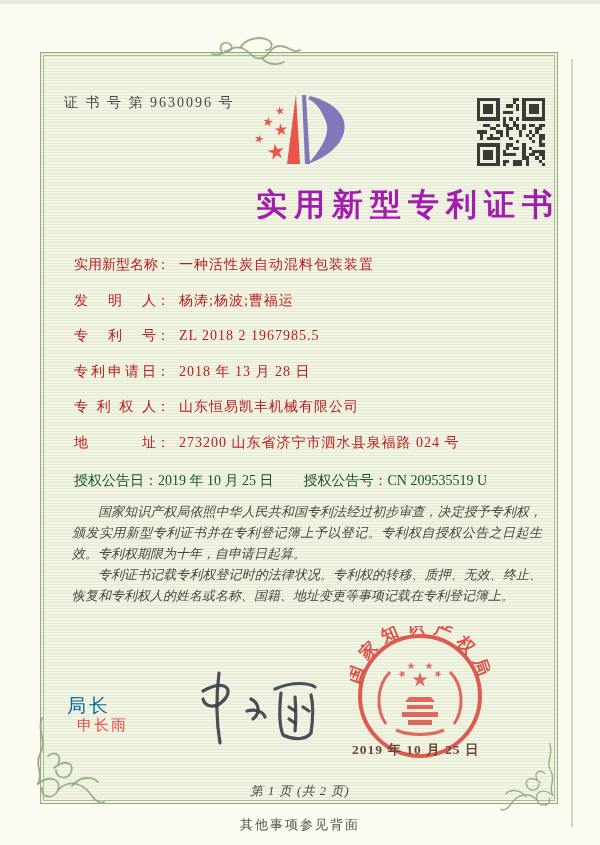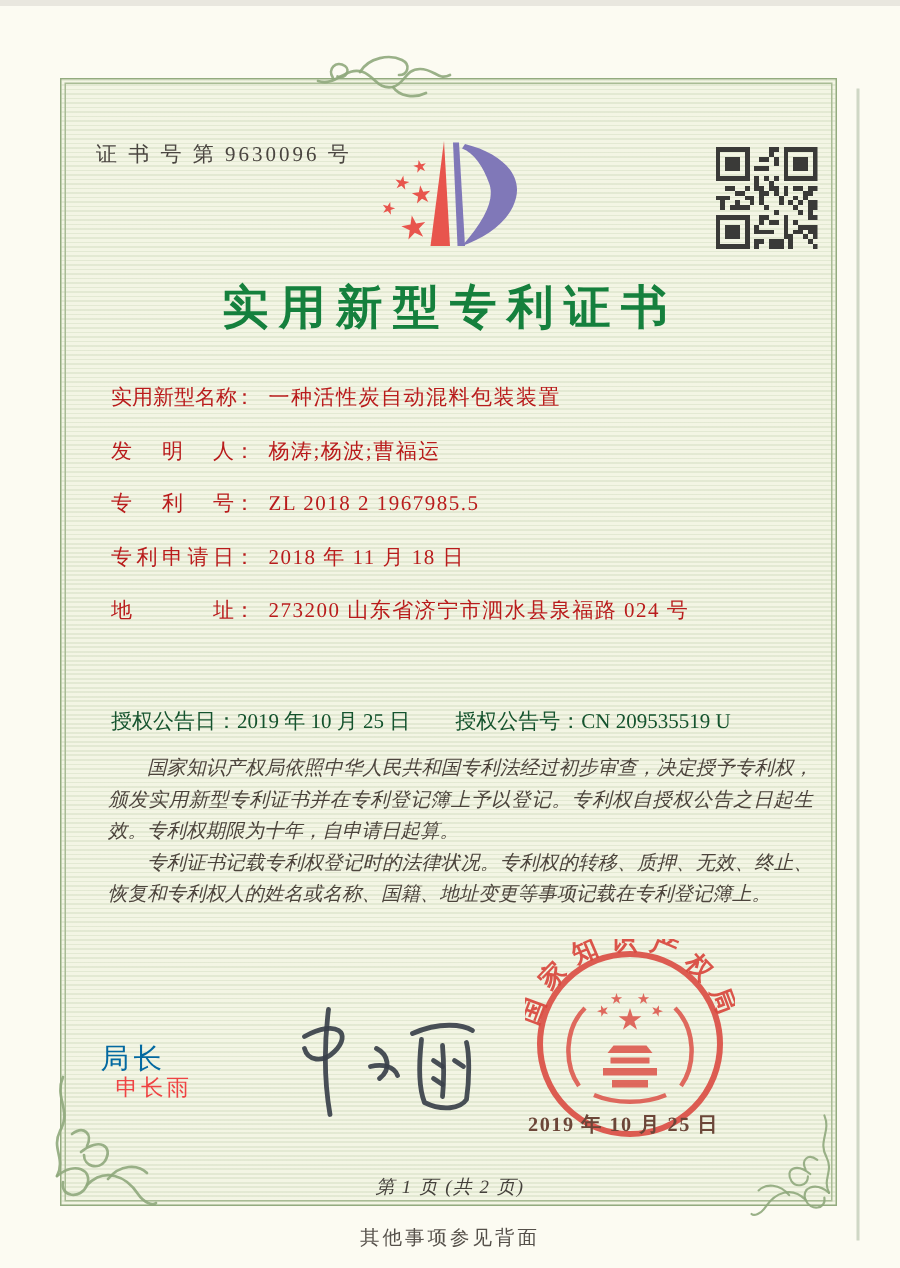--- a/index.html
+++ b/index.html
@@ -28,22 +28,22 @@
   .orn{position:absolute;}
   .orn path{stroke:#8fa87c;stroke-width:1.8;fill:none;stroke-linecap:round;opacity:.9;}
   .cert-no{
     position:absolute;left:64px;top:90px;
     font-size:14px;letter-spacing:2px;color:#4a4540;
   }
   .logo{position:absolute;left:236px;top:78px;}
   .qr{position:absolute;left:477px;top:94px;width:68px;height:68px;fill:#3a3a38;shape-rendering:crispEdges;}
   .title{
     position:absolute;left:40px;top:180px;width:520px;margin:0;
-    text-align:center;font-size:31px;font-weight:bold;letter-spacing:7px;
-    color:#15803d;
+    text-align:right;font-size:31px;font-weight:bold;letter-spacing:7px;
+    color:#a21caf;
   }
   .fields{position:absolute;left:74px;top:252px;width:470px;}
   .frow{height:35.5px;font-size:14px;color:#b91c1c;white-space:nowrap;}
   .flabel{display:inline-block;width:82px;text-align:justify;text-align-last:justify;}
   .fcolon{display:inline-block;margin-right:9px;}
   .fvalue{letter-spacing:1px;}
   .grant{position:absolute;left:74px;top:468px;font-size:14px;color:#14532d;white-space:nowrap;}
   .grant-left{display:inline-block;width:226px;}
   .paras{
     position:absolute;left:72px;top:497px;width:470px;
@@ -331,21 +331,24 @@
     <div class="frow">
       <span class="flabel">实用新型名称</span><span class="fcolon">：</span><span class="fvalue">一种活性炭自动混料包装装置</span>
     </div>
     <div class="frow">
       <span class="flabel">发明人</span><span class="fcolon">：</span><span class="fvalue">杨涛;杨波;曹福运</span>
     </div>
     <div class="frow">
       <span class="flabel">专利号</span><span class="fcolon">：</span><span class="fvalue">ZL 2018 2 1967985.5</span>
     </div>
     <div class="frow">
-      <span class="flabel">专利申请日</span><span class="fcolon">：</span><span class="fvalue">2018 年 11 月 18 日</span>
+      <span class="flabel">专利申请日</span><span class="fcolon">：</span><span class="fvalue">2018 年 13 月 28 日</span>
+    </div>
+    <div class="frow">
+      <span class="flabel">专利权人</span><span class="fcolon">：</span><span class="fvalue">山东恒易凯丰机械有限公司</span>
     </div>
     <div class="frow">
       <span class="flabel">地址</span><span class="fcolon">：</span><span class="fvalue">273200 山东省济宁市泗水县泉福路 024 号</span>
     </div>
   </div>
 
   <div class="grant">
     <span class="grant-left">
       <span>授权公告日</span><span>：</span><span>2019 年 10 月 25 日</span>
     </span>

